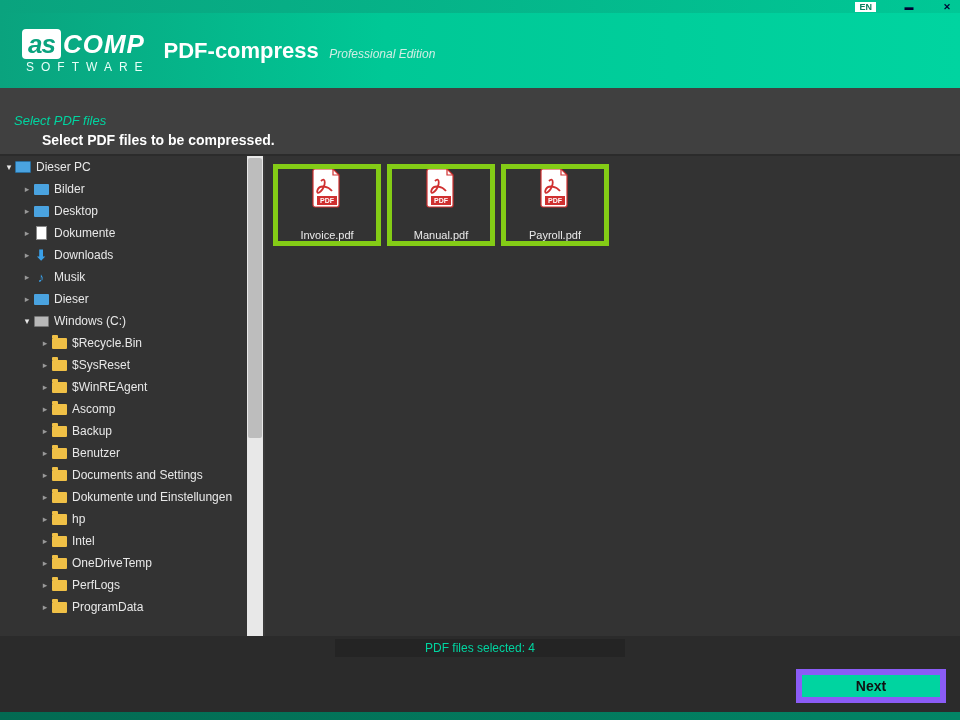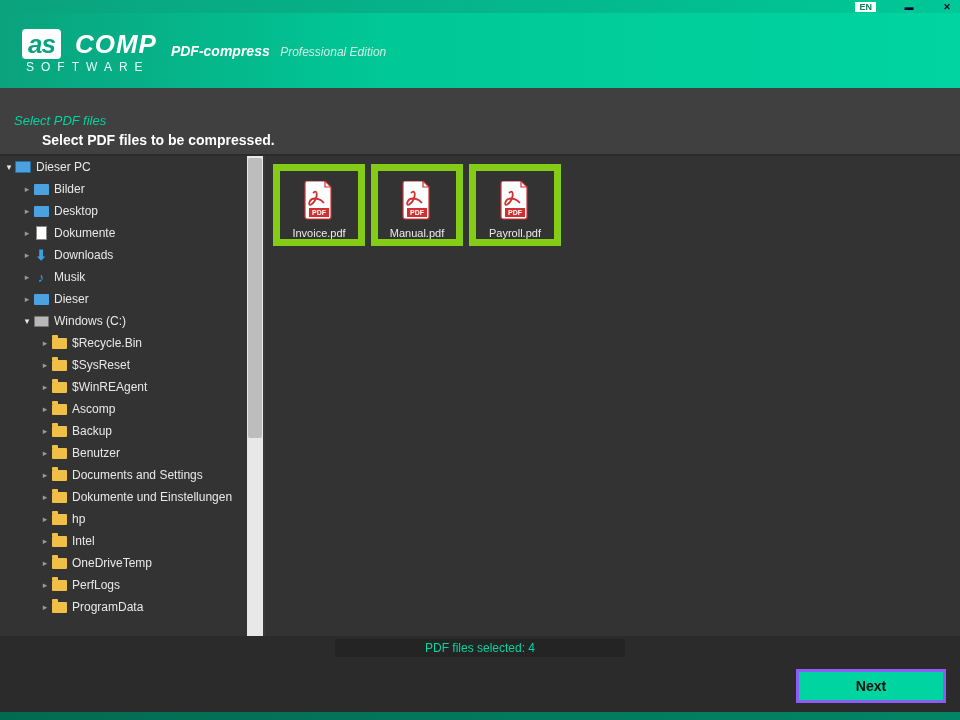--- a/index.html
+++ b/index.html
@@ -5,25 +5,25 @@
 * { margin: 0; padding: 0; box-sizing: border-box; font-family: "Segoe UI", Arial, sans-serif; }
 body { width: 960px; height: 720px; background: #2b2b2b; overflow: hidden; }
 
 .title-bar { height: 13px; background: linear-gradient(90deg, #0aa37e, #00c896); display: flex; justify-content: flex-end; align-items: center; padding-right: 4px; gap: 20px; }
 .title-btn { width: 18px; height: 11px; display: flex; align-items: center; justify-content: center; font-size: 9px; font-weight: bold; cursor: pointer; }
 .lang-badge { background: #fff; color: #0a8060; padding: 0 4px; font-size: 9px; font-weight: bold; margin-right: 4px; }
 .tb-min, .tb-close { color: #003; font-weight: bold; }
 
 .header { height: 75px; background: linear-gradient(90deg, #0aa37e 0%, #00c896 40%, #00d4a0 100%); display: flex; align-items: center; padding-left: 22px; gap: 14px; }
 .logo-box { color: #fff; display: flex; flex-direction: column; line-height: 1; }
-.logo-main { display: flex; align-items: center; gap: 14px; }
+.logo-main { display: flex; align-items: center; gap: 2px; }
 .logo-as { background: #fff; color: #0aa37e; font-weight: 900; font-size: 26px; padding: 2px 6px; border-radius: 4px; letter-spacing: -1px; font-style: italic; }
 .logo-comp { color: #fff; font-weight: 900; font-size: 26px; letter-spacing: 1px; font-style: italic; }
 .logo-sub { color: #e8fff8; font-size: 12px; letter-spacing: 7px; margin-top: 2px; margin-left: 4px; }
-.app-title { color: #fff; font-size: 14px; font-weight: 700; font-style: italic; }
+.app-title { color: #fff; font-size: 22px; font-weight: 700; }
 .app-edition { color: #cfeee4; font-size: 12px; font-style: italic; margin-left: 6px; }
 
 .step-bar { background: #404040; padding: 25px 14px 6px; }
 .step-title { color: #00d4a0; font-size: 13px; font-style: italic; margin-bottom: 4px; }
 .step-desc { color: #fff; font-size: 14px; font-weight: 700; margin-left: 28px; }
 
 .main { display: flex; height: 480px; background: #333; margin: 2px 0 0 0; }
 
 .tree { width: 265px; background: #333; position: relative; border-right: 2px solid #3a3a3a; }
 .tree-scroll { height: 100%; overflow: hidden; }
@@ -32,29 +32,29 @@
 .tree .arrow { width: 10px; display: inline-block; color: #999; font-size: 9px; text-align: center; }
 .tree .arrow.down { color: #e8e8e8; }
 .tree .icon { width: 18px; height: 16px; display: inline-flex; align-items: center; justify-content: center; margin-right: 4px; }
 .tree .lbl { }
 .indent-1 { padding-left: 22px !important; }
 .indent-2 { padding-left: 40px !important; }
 .scrollbar { position: absolute; right: 0; top: 0; width: 16px; height: 100%; background: #e8e8e8; }
 .scroll-thumb { position: absolute; left: 1px; width: 14px; background: #bdbdbd; border-radius: 2px; top: 2px; height: 280px; }
 
 .files { flex: 1; background: #333; padding: 8px; display: flex; gap: 6px; align-items: flex-start; }
-.file-card { width: 92px; height: 82px; border: 7px solid #84cc16; display: flex; flex-direction: column; align-items: center; justify-content: flex-end; gap: 6px; cursor: pointer; }
+.file-card { width: 108px; height: 82px; border: 5px solid #84cc16; display: flex; flex-direction: column; align-items: center; justify-content: space-between; gap: 6px; cursor: pointer; }
 .file-card .pdf-icon { width: 32px; height: 40px; }
 .file-name { color: #eaeaea; font-size: 11px; }
 
 .status-bar { height: 24px; background: #2b2b2b; display: flex; justify-content: center; align-items: center; }
 .status-text { color: #00d4a0; font-size: 12px; background: #242424; padding: 2px 90px; }
 
 .action-bar { height: 52px; background: #2b2b2b; display: flex; justify-content: flex-end; align-items: center; padding-right: 14px; }
-.next-btn { width: 150px; height: 34px; background: #00d4a0; color: #111; font-weight: 700; font-size: 14px; border: 3px solid #8b5cf6; display: flex; align-items: center; justify-content: center; cursor: pointer; }
+.next-btn { width: 150px; height: 34px; background: #00d4a0; color: #111; font-weight: 700; font-size: 14px; border: 6px solid #8b5cf6; display: flex; align-items: center; justify-content: center; cursor: pointer; }
 
 .footer { height: 26px; background: linear-gradient(90deg, #036a52, #028566); display: flex; align-items: center; padding-left: 14px; }
 .footer-text { color: #9de8d4; font-size: 12px; }
 
 
 .ico-pc { width: 16px; height: 12px; background: #4aa3e0; border: 1px solid #2a6fa0; border-radius: 1px; }
 .ico-folder { width: 15px; height: 11px; background: #f0c046; border-radius: 1px; position: relative; }
 .ico-folder::before { content: ""; position: absolute; top: -3px; left: 0; width: 6px; height: 3px; background: #f0c046; border-radius: 1px 1px 0 0; }
 .ico-img { width: 15px; height: 11px; background: #4aa3e0; border-radius: 1px; }
 .ico-doc { width: 11px; height: 14px; background: #fff; border: 1px solid #888; }

